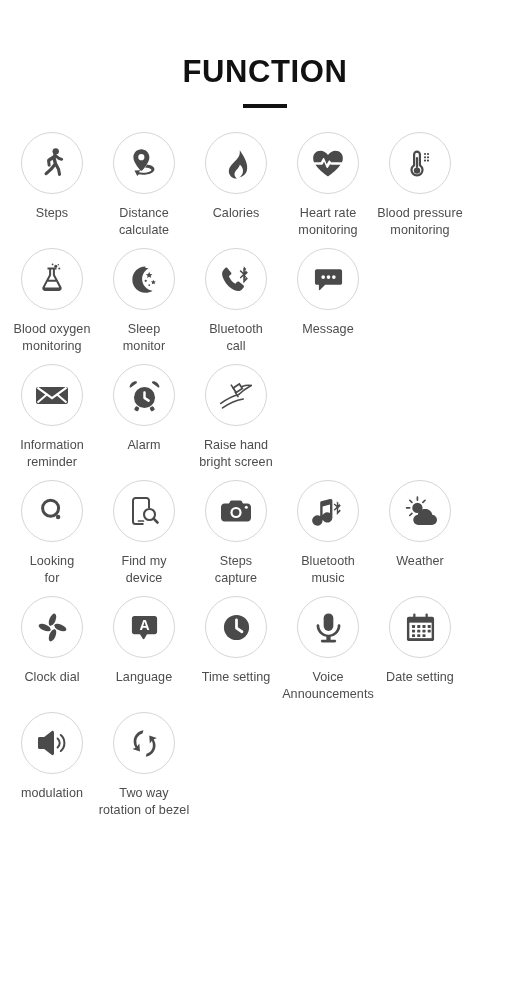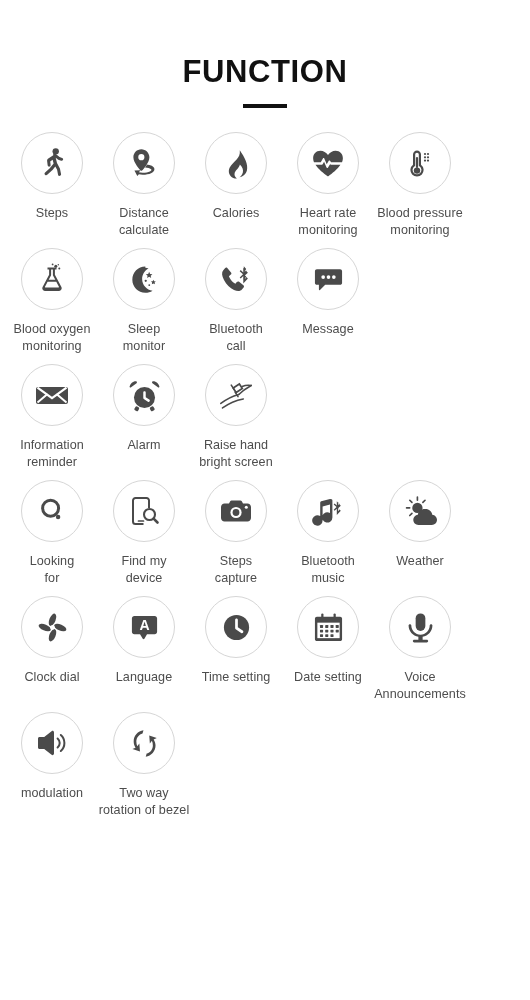--- a/index.html
+++ b/index.html
@@ -358,20 +358,31 @@
       </div>
 
       <div class="cell">
         <div class="icon-circle">
           <svg width="31" height="31" viewBox="0 0 32 32" fill="#4a4a4a">
             <circle cx="16" cy="16" r="13"></circle>
             <path d="M16 6.8c-.8 0-1.4.6-1.4 1.4v8.4c0 .5.2.9.6 1.2l5.6 3.8c.7.4 1.6.3 2-.4.4-.7.3-1.6-.4-2l-5-3.4V8.2c0-.8-.6-1.4-1.4-1.4z" fill="#ffffff"></path>
           </svg>
         </div>
         <div class="cell-label">Time setting</div>
+      </div>
+
+      <div class="cell">
+        <div class="icon-circle">
+          <svg width="31" height="31" viewBox="0 0 32 32" fill="#4a4a4a">
+            <rect x="11" y="1.5" width="10" height="18" rx="5"></rect>
+            <path d="M6.5 14c0-.8-.6-1.4-1.4-1.4S3.7 13.2 3.7 14c0 5.9 4.4 10.8 10.1 11.5v3.1H9.5c-.8 0-1.4.6-1.4 1.4s.6 1.4 1.4 1.4h13c.8 0 1.4-.6 1.4-1.4s-.6-1.4-1.4-1.4h-4.3v-3.1c5.7-.7 10.1-5.6 10.1-11.5 0-.8-.6-1.4-1.4-1.4S25.5 13.2 25.5 14c0 5.2-4.3 9.5-9.5 9.5S6.5 19.2 6.5 14z"></path>
+          </svg>
+        </div>
+        <div class="cell-label">Voice
+Announcements</div>
       </div>
 
       <div class="cell">
         <div class="icon-circle">
           <svg width="31" height="31" viewBox="0 0 32 32" fill="#4a4a4a">
             <rect x="8.5" y="1.5" width="2.3" height="5" rx="1.1"></rect>
             <rect x="21.2" y="1.5" width="2.3" height="5" rx="1.1"></rect>
             <path d="M4 5h24c1.1 0 2 .9 2 2v21c0 1.1-.9 2-2 2H4c-1.1 0-2-.9-2-2V7c0-1.1.9-2 2-2z"></path>
             <rect x="4.5" y="11" width="23" height="16" fill="#ffffff"></rect>
             <g fill="#4a4a4a">
@@ -384,31 +395,20 @@
               <rect x="18" y="18.2" width="3.2" height="3" rx=".5"></rect>
               <rect x="23.4" y="18.2" width="3.2" height="3" rx=".5"></rect>
               <rect x="7.2" y="22.9" width="3.2" height="3" rx=".5"></rect>
               <rect x="12.6" y="22.9" width="3.2" height="3" rx=".5"></rect>
               <rect x="18" y="22.9" width="3.2" height="3" rx=".5"></rect>
             </g>
           </svg>
         </div>
         <div class="cell-label">Date setting</div>
       </div>
-
-      <div class="cell">
-        <div class="icon-circle">
-          <svg width="31" height="31" viewBox="0 0 32 32" fill="#4a4a4a">
-            <rect x="11" y="1.5" width="10" height="18" rx="5"></rect>
-            <path d="M6.5 14c0-.8-.6-1.4-1.4-1.4S3.7 13.2 3.7 14c0 5.9 4.4 10.8 10.1 11.5v3.1H9.5c-.8 0-1.4.6-1.4 1.4s.6 1.4 1.4 1.4h13c.8 0 1.4-.6 1.4-1.4s-.6-1.4-1.4-1.4h-4.3v-3.1c5.7-.7 10.1-5.6 10.1-11.5 0-.8-.6-1.4-1.4-1.4S25.5 13.2 25.5 14c0 5.2-4.3 9.5-9.5 9.5S6.5 19.2 6.5 14z"></path>
-          </svg>
-        </div>
-        <div class="cell-label">Voice
-Announcements</div>
-      </div>
     </div>
 
     <div class="row">
       <div class="cell">
         <div class="icon-circle">
           <svg width="32" height="32" viewBox="0 0 32 32" fill="#4a4a4a">
             <path d="M15.6 4.2 8.2 10H3.5c-.8 0-1.5.7-1.5 1.5v9c0 .8.7 1.5 1.5 1.5h4.7l7.4 5.8c1 .8 2.4.1 2.4-1.2V5.4c0-1.3-1.4-2-2.4-1.2z"></path>
             <g fill="none" stroke="#4a4a4a" stroke-width="2" stroke-linecap="round">
               <path d="M21.6 11.5c1.3 1.2 2.1 2.8 2.1 4.5s-.8 3.3-2.1 4.5"></path>
               <path d="M24.8 8c2.2 1.9 3.6 4.7 3.6 8s-1.4 6.1-3.6 8"></path>

